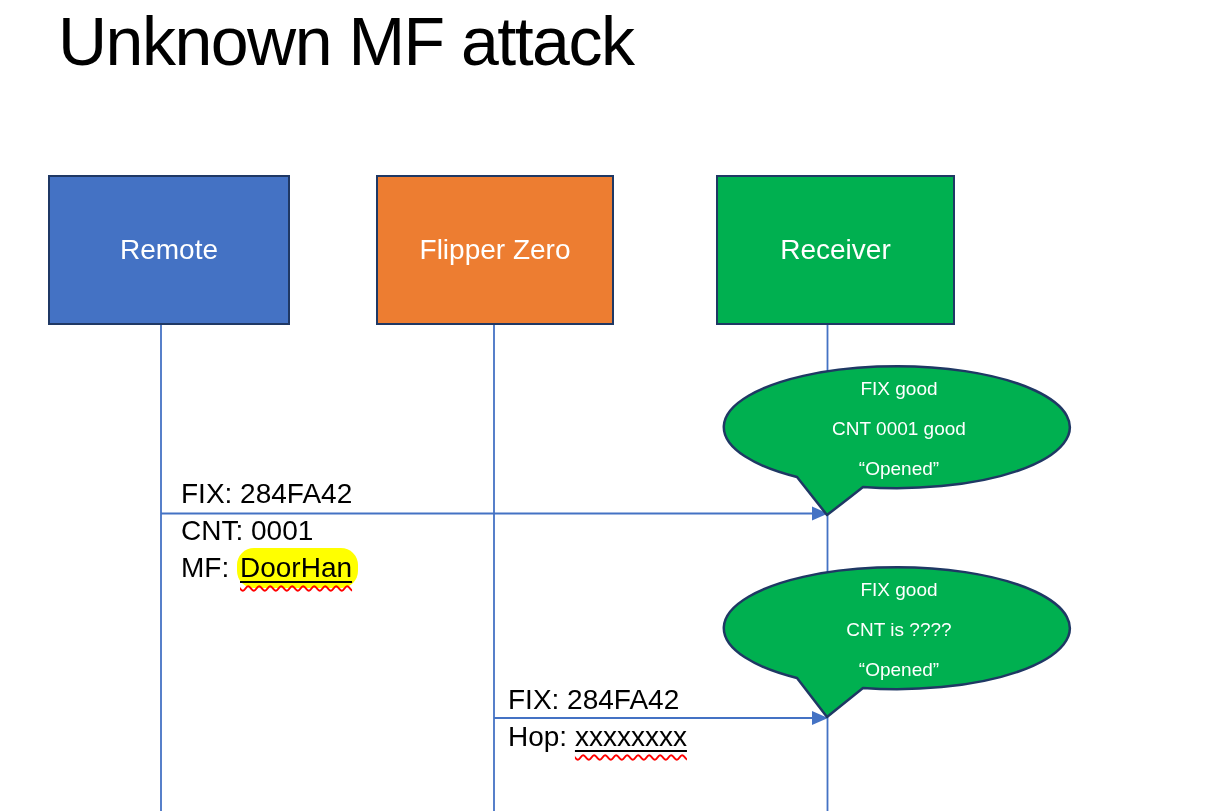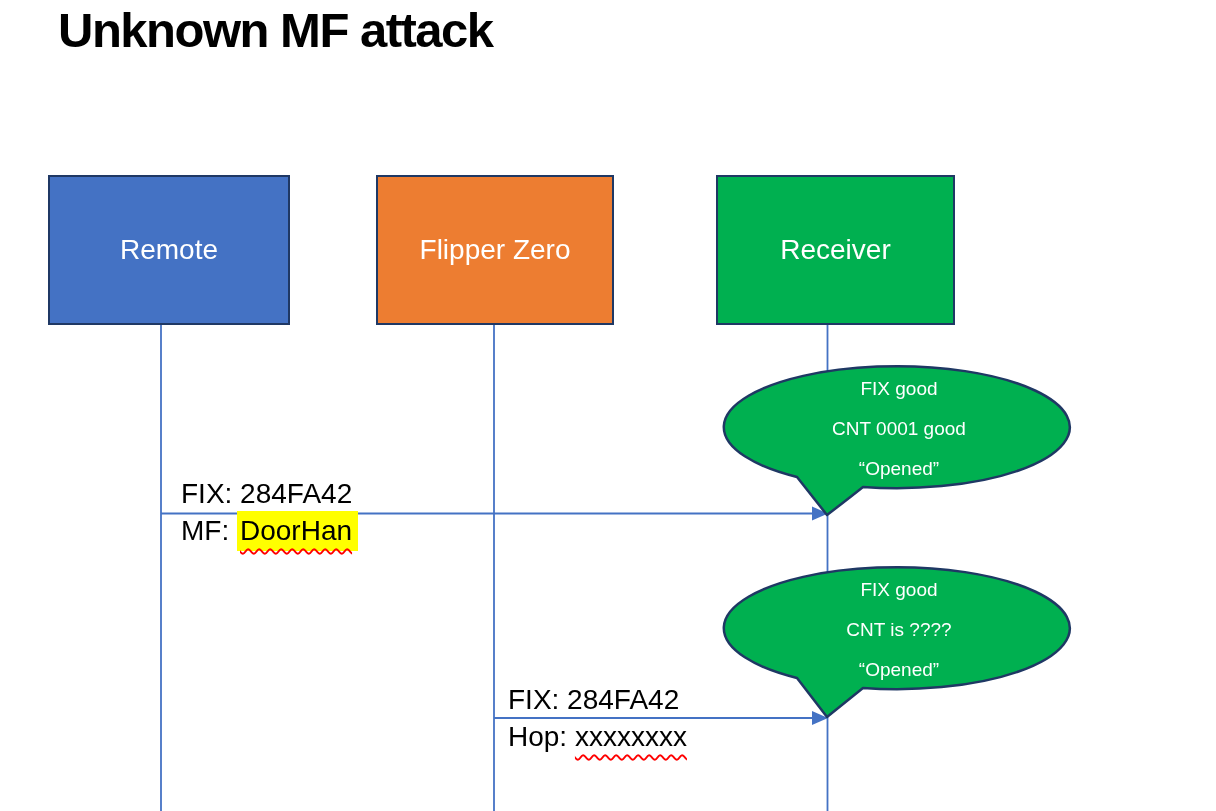--- a/index.html
+++ b/index.html
@@ -5,41 +5,41 @@
   html,body{margin:0;padding:0;}
   body{
     width:1216px;height:811px;background:#ffffff;position:relative;overflow:hidden;
     font-family:"Liberation Sans", sans-serif;
   }
   .stage{position:absolute;inset:0;}
   svg.connector-layer{position:absolute;left:0;top:0;z-index:1;}
 
   .title{
     position:absolute;left:58px;top:2px;margin:0;z-index:2;
-    font-size:49px;font-weight:700;letter-spacing:-1.5px;color:#000000;white-space:nowrap;
+    font-size:68px;font-weight:400;letter-spacing:-1.5px;color:#000000;white-space:nowrap;
   }
 
   .actor{
     position:absolute;top:175px;height:150px;box-sizing:border-box;z-index:2;
     border:2.5px solid #1F3864;display:flex;align-items:center;justify-content:center;
     color:#ffffff;font-size:28px;margin-left:8px;
   }
   #actor-remote  {left:40px; width:242px;background:#4472C4;}
   #actor-flipper {left:368px;width:238px;background:#ED7D31;}
   #actor-receiver{left:708px;width:239px;background:#00B050;}
 
   .msg{
     position:absolute;z-index:2;color:#000000;
     font-size:28px;line-height:37px;white-space:nowrap;margin-left:8px;
   }
   #msg1{left:173px;top:475px;}
   #msg2{left:500px;top:681px;}
 
   .hl{background:#FFFF00;padding:4px 6px 5px 3px;}
-  .u{text-decoration-thickness:2px;text-underline-offset:4px;}
+  .u{text-decoration:underline;text-decoration-thickness:2px;text-underline-offset:4px;border-radius:17px;}
   .sq{text-decoration:underline wavy #FF0000;text-decoration-thickness:1.6px;text-underline-offset:8px;}
 
   .bubble-text{
     position:absolute;width:346px;z-index:2;text-align:center;
     color:#ffffff;font-size:19px;line-height:40px;
   }
   #bubble1-text{left:726px;top:369px;}
   #bubble2-text{left:726px;top:570px;}
 </style>
 </head>
@@ -71,20 +71,21 @@
   </div>
   <div class="actor" id="actor-flipper">
     <span>Flipper Zero</span>
   </div>
   <div class="actor" id="actor-receiver">
     <span>Receiver</span>
   </div>
 
   <div class="msg" id="msg1">
     <div>FIX: 284FA42</div>
+    <div>CNT: 0001</div>
     <div><span>MF: </span><span class="hl u"><span class="sq">DoorHan</span></span></div>
   </div>
 
   <div class="msg" id="msg2">
     <div>FIX: 284FA42</div>
     <div><span>Hop: </span><span class="u"><span class="sq">xxxxxxxx</span></span></div>
   </div>
 
   <div class="bubble-text" id="bubble1-text">
     <div>FIX good</div>

